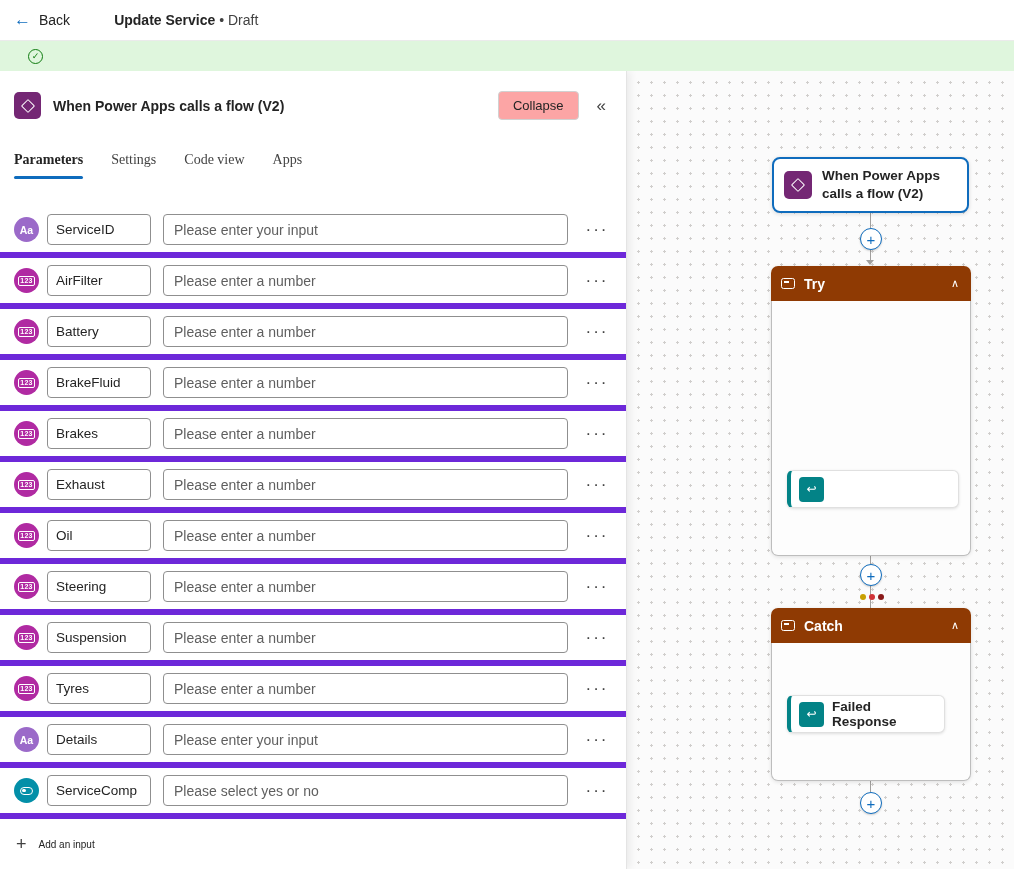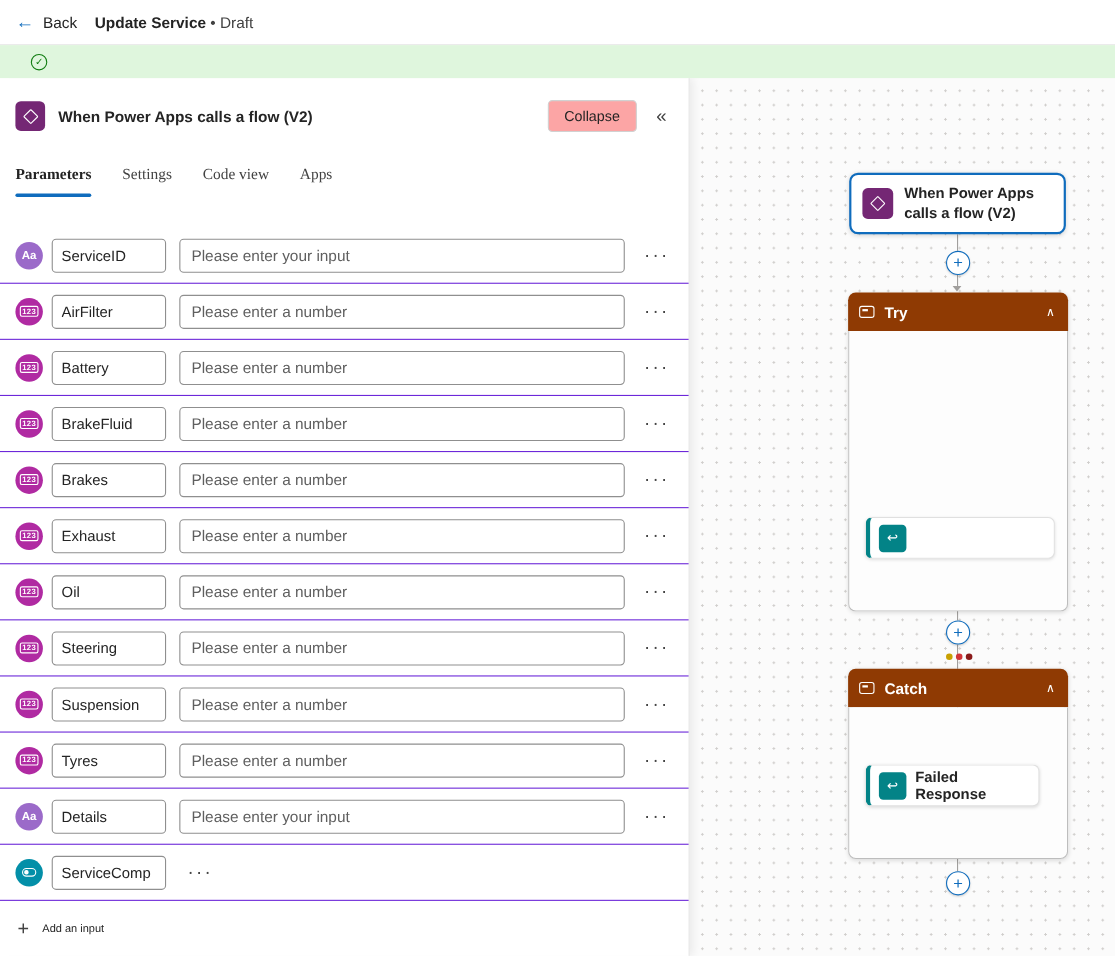--- a/index.html
+++ b/index.html
@@ -5,21 +5,21 @@
   * { box-sizing: border-box; margin: 0; padding: 0; }
   html,body { width:1014px; height:869px; overflow:hidden;
     font-family:"Liberation Sans", sans-serif; background:#fff; color:#242424; }
 
   
   .topbar { position:absolute; left:0; top:0; width:1014px; height:41px;
     background:#fff; border-bottom:1px solid #ebebeb; display:flex; align-items:center; z-index:5;}
   .back { display:flex; align-items:center; gap:8px; padding:0 16px 0 14px; cursor:pointer;}
   .back .arr { color:#0F6CBD; font-size:17px; }
   .back .lbl { font-size:14px; color:#242424; }
-  .flowtitle { font-size:14px; }
+  .flowtitle { margin-left:28px; font-size:14px; }
   .flowtitle .name { font-weight:700; }
   .flowtitle .status { font-weight:400; color:#424242; }
 
   
   .banner { position:absolute; left:0; top:41px; width:1014px; height:30px;
     background:#DFF6DD; display:flex; align-items:center; padding-left:28px; gap:10px; z-index:5;}
   .checkcircle { width:15px; height:15px; border:1.4px solid #107C10; border-radius:50%;
     color:#107C10; font-size:9px; display:flex; align-items:center; justify-content:center; }
   .banner .msg { font-size:12.5px; color:#1C521C; }
 
@@ -35,21 +35,21 @@
     background:#fca5a5; font-size:13px; font-family:inherit; color:#242424; cursor:pointer; margin-right:18px;}
   .dbl-chevron { font-size:17px; color:#424242; cursor:pointer; padding-right:6px;}
 
   .tabs { display:flex; gap:28px; padding:18px 14px 0 14px; }
   .tab { font-size:14px; color:#424242; padding-bottom:11px; position:relative; cursor:pointer;font-family:Liberation Serif, serif;}
   .tab.active { color:#242424; font-weight:700; }
   .tab.active::after { content:""; position:absolute; left:0; right:0; bottom:0; height:3px;
     background:#0F6CBD; border-radius:2px; }
 
   .rows { margin-top:28px; }
-  .param-row { height:51px; display:flex; align-items:center; padding:0 14px; border-bottom:1px solid #6d28d9;}
+  .param-row { height:51px; display:flex; align-items:center; padding:0 14px; border-bottom:6px solid #6d28d9;}
   .picon { width:25px; height:25px; border-radius:50%; flex:none; display:flex;
     align-items:center; justify-content:center; margin-right:8px; color:#fff;}
   .t-text { background:#9B6AC9; font-size:10.5px; font-weight:700;}
   .t-num  { background:#B02AA2; }
   .t-bool { background:#038FA8; }
   .numbox { font-size:7px; font-weight:700; border:1px solid #fff; border-radius:2px; padding:0.5px 1.5px; letter-spacing:0.3px;}
   .toggle { width:13px; height:8px; border:1.2px solid #fff; border-radius:4px; position:relative; display:block;}
   .toggle .knob { position:absolute; left:1px; top:1px; width:3.6px; height:3.6px; border-radius:50%; background:#fff;}
   .pname { width:104px; height:31px; border:1px solid #8f8f8f; border-radius:4px;
     font-size:13.5px; font-family:inherit; color:#242424; padding:0 8px; flex:none;}
@@ -250,20 +250,21 @@
       <button class="pmenu">···</button>
     </div>
 
     <div class="param-row">
       <span class="picon t-bool">
           <span class="toggle">
             <span class="knob"></span>
           </span>
         </span>
       <input class="pname" value="ServiceComp" style="">
+      <input class="pph" placeholder="Please select yes or no" style="">
       <button class="pmenu">···</button>
     </div>
 
   </div>
 
   <div class="add-input">
     <span class="plus-glyph">+</span>
     <span class="lbl">Add an input</span>
   </div>
 </div>

